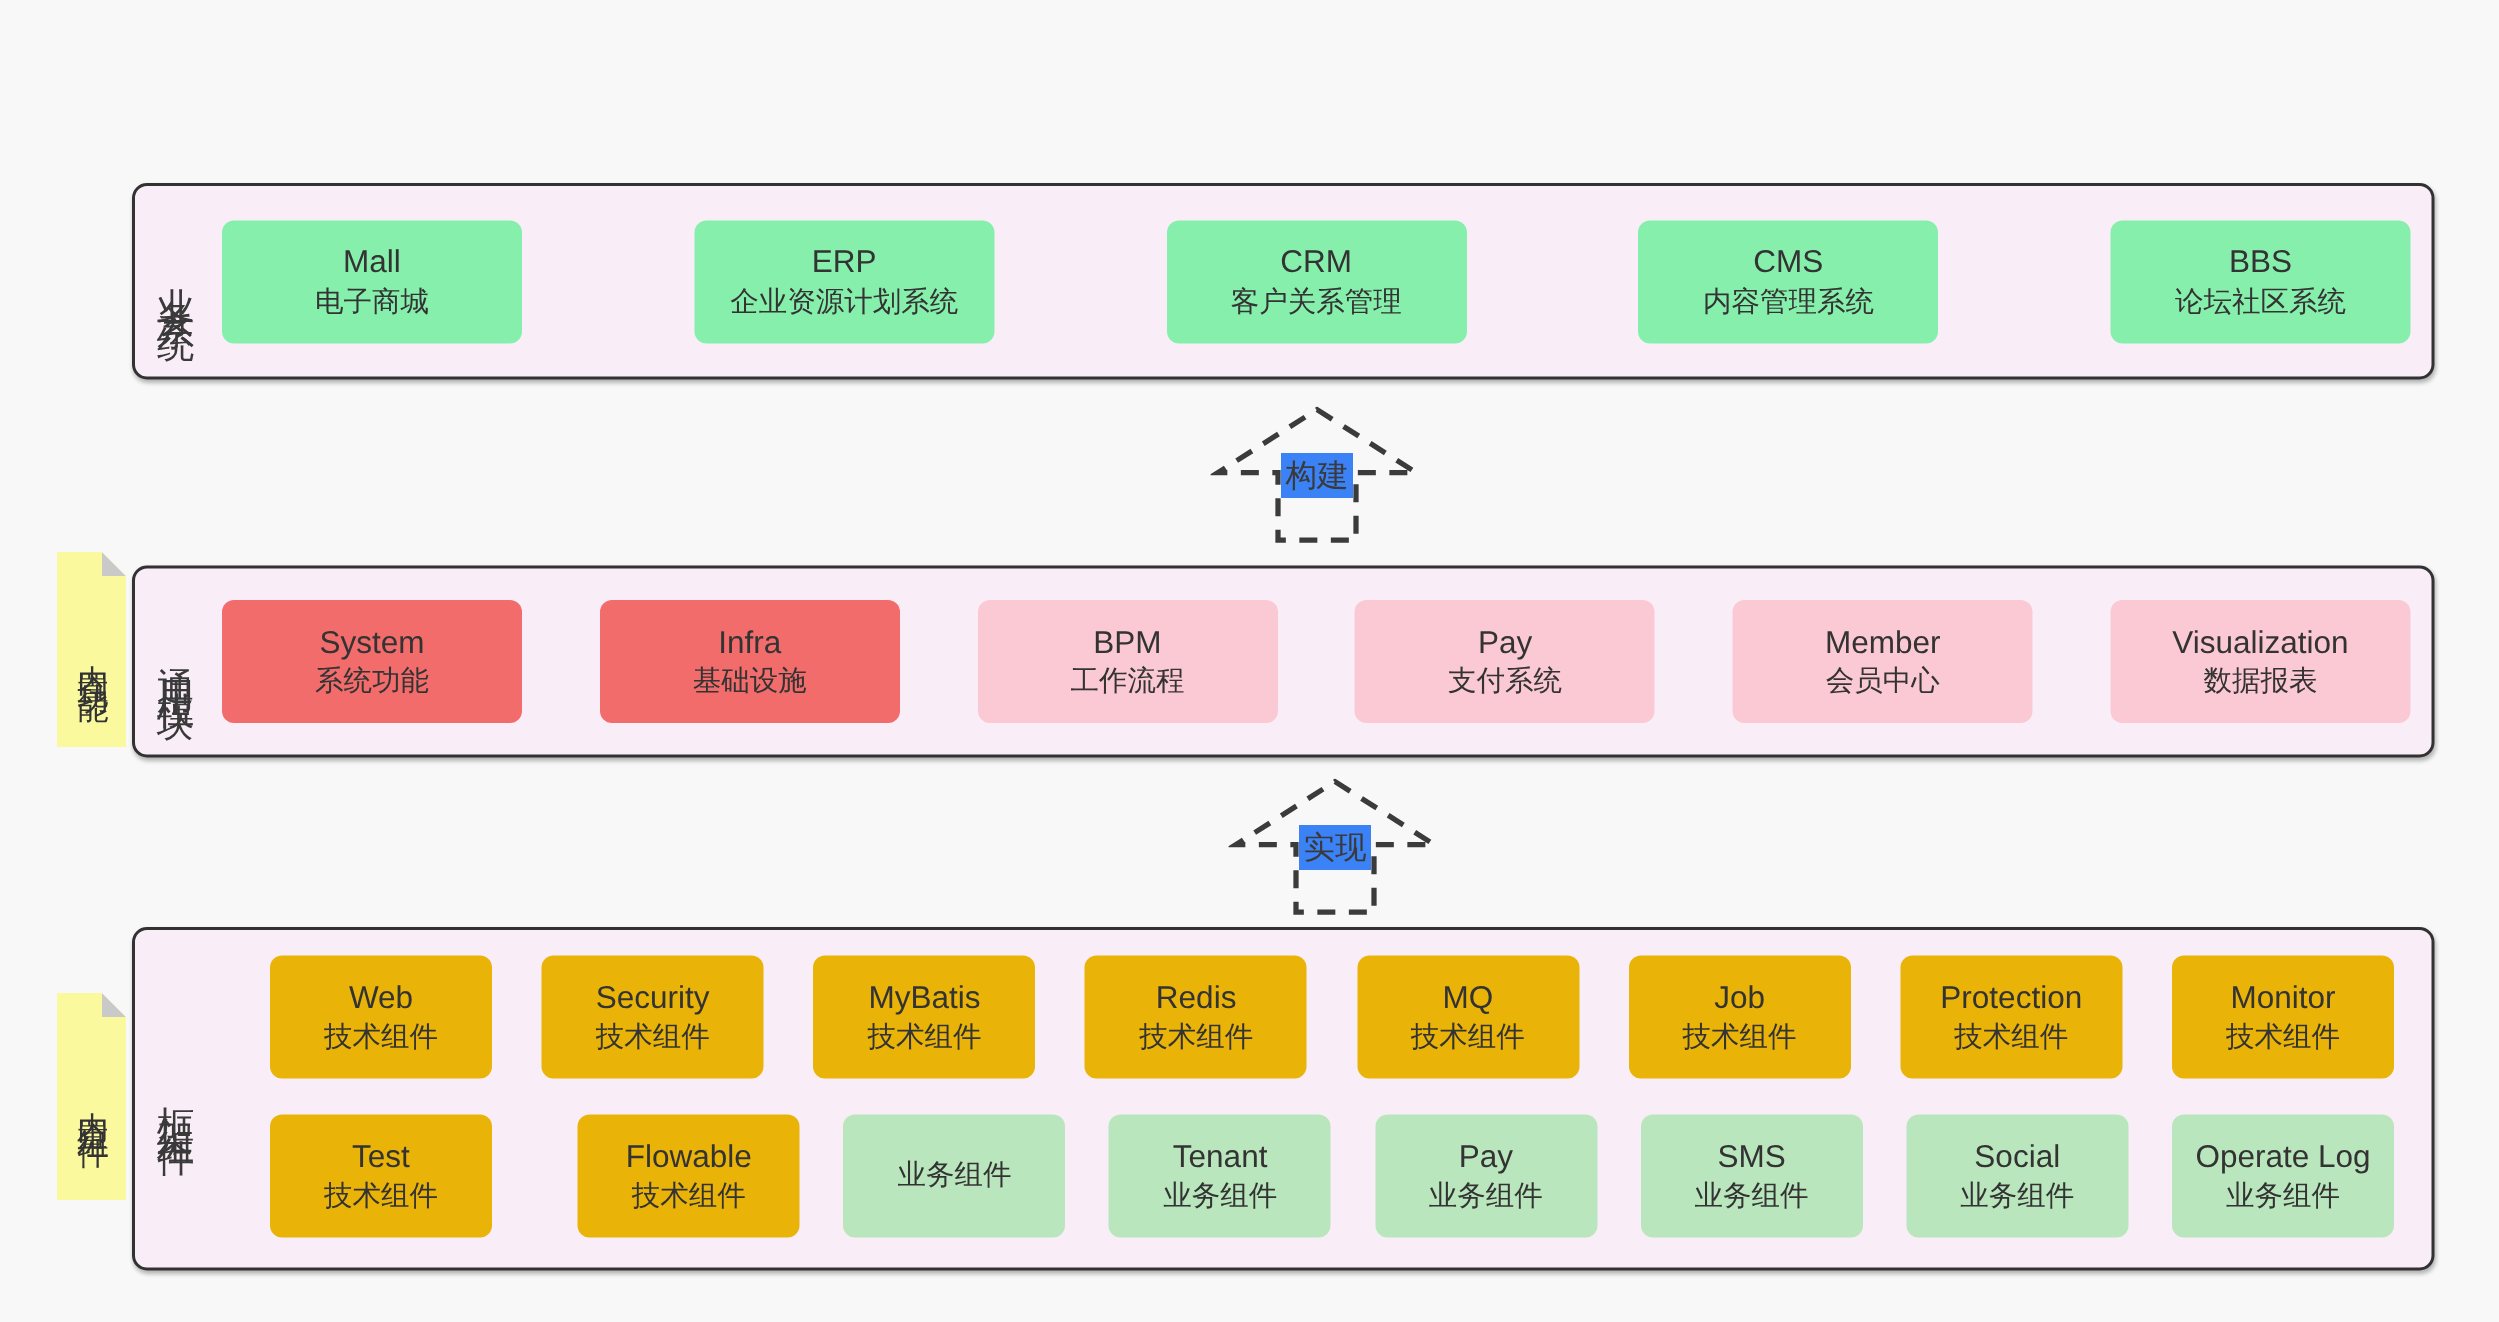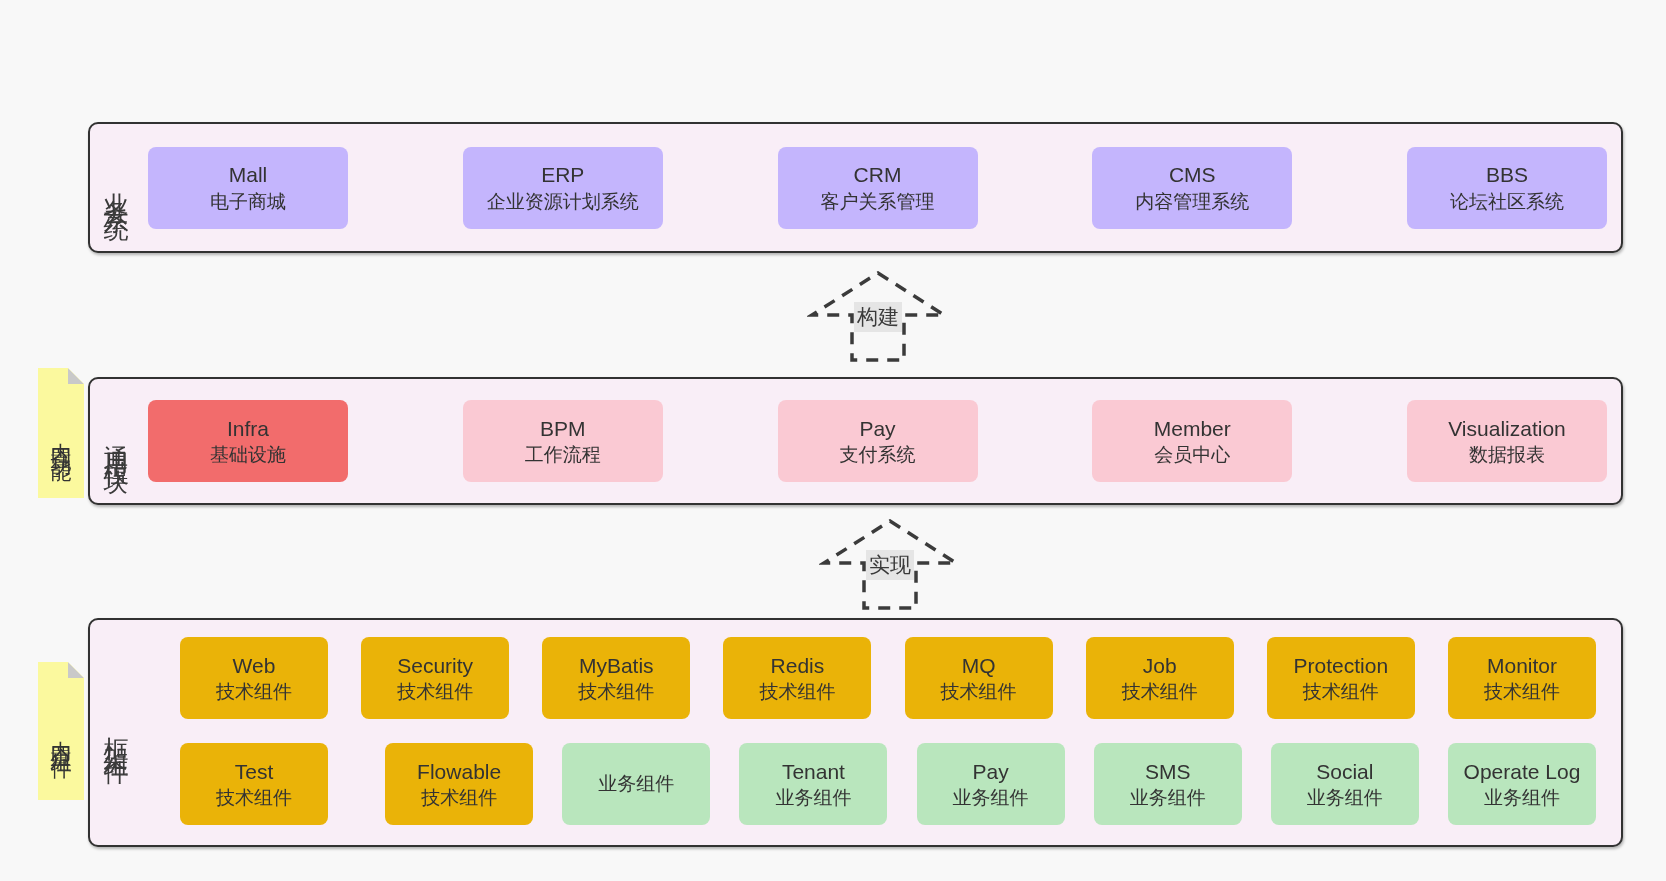--- a/index.html
+++ b/index.html
@@ -29,21 +29,21 @@
   #s3 .row-1{top:17px;}
   #s3 .row-2{top:123px;}
   #s3 .box{width:148px;}
   .box{
     box-sizing:border-box;height:100%;padding:4px 6px;border-radius:8px;
     display:flex;flex-direction:column;align-items:center;justify-content:center;
     text-align:center;line-height:1.32;
   }
   .box-title{font-size:21px;}
   .box-sub{font-size:19px;}
-  .c-blue{background:#c4b5fd;}
+  .c-blue{background:#86efac;}
   .c-red{background:#f26c6c;}
   .c-pink{background:#fac9d3;}
   .c-green{background:#eab308;margin-left:28px;}
   .c-lgreen{background:#b9e6bd;}
   
   .note{
     position:absolute;left:38px;width:46px;background:#fbf99e;z-index:1;
     clip-path:polygon(0 0,calc(100% - 16px) 0,100% 16px,100% 100%,0 100%);
     display:flex;align-items:center;justify-content:center;
   }
@@ -57,21 +57,21 @@
     writing-mode:vertical-rl;text-orientation:upright;
     font-size:21px;letter-spacing:6px;color:#333;margin-top:10px;
   }
   
   .arrow{position:absolute;width:142px;height:92px;z-index:1;}
   #arrow1{left:807px;top:271px;}
   #arrow2{left:819px;top:519px;}
   .arrow svg{display:block;width:100%;height:100%;}
   .arrow-label{
     position:absolute;left:50%;top:46px;transform:translate(-50%,-50%);
-    background:#e5e5e5;padding:1px 3px;font-size:21px;color:#3a3a3a;white-space:nowrap;
+    background:#3b82f6;padding:1px 3px;font-size:21px;color:#3a3a3a;white-space:nowrap;
   }
 </style>
 </head>
 <body>
 
 <div class="canvas">
 
   <section class="panel" id="s1">
     <div class="v-label">业务系统</div>
     <div class="row">
@@ -106,20 +106,24 @@
   </div>
 
   <div class="note" id="note1">
     <span class="note-text">内置功能</span>
     <span class="fold"></span>
   </div>
   <section class="panel" id="s2">
     <div class="v-label">通用模块</div>
     <div class="row">
       <div class="box c-red">
+        <div class="box-title">System</div>
+        <div class="box-sub">系统功能</div>
+      </div>
+      <div class="box c-red">
         <div class="box-title">Infra</div>
         <div class="box-sub">基础设施</div>
       </div>
       <div class="box c-pink">
         <div class="box-title">BPM</div>
         <div class="box-sub">工作流程</div>
       </div>
       <div class="box c-pink">
         <div class="box-title">Pay</div>
         <div class="box-sub">支付系统</div>

